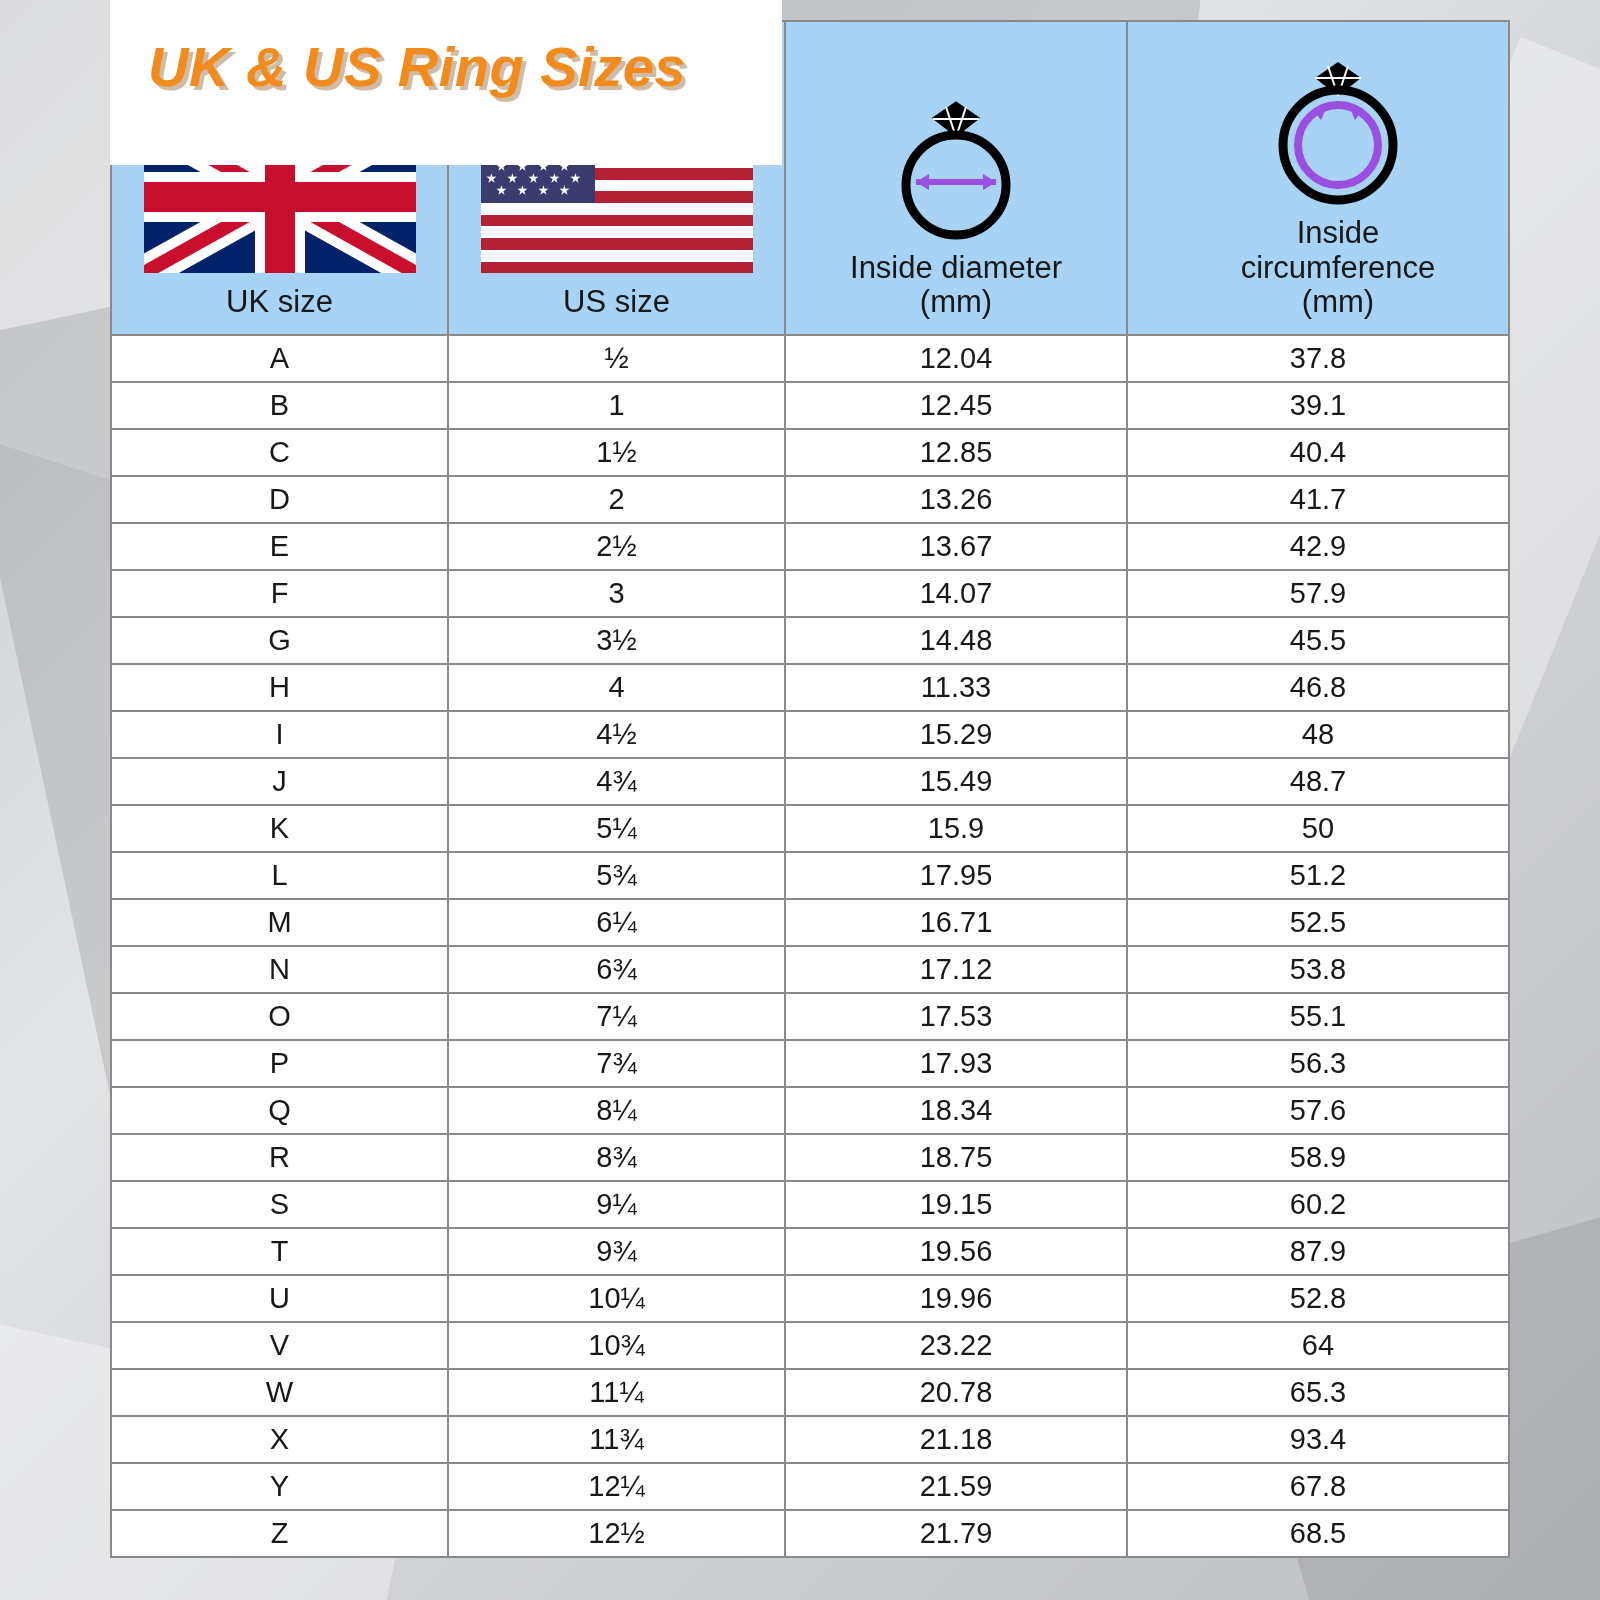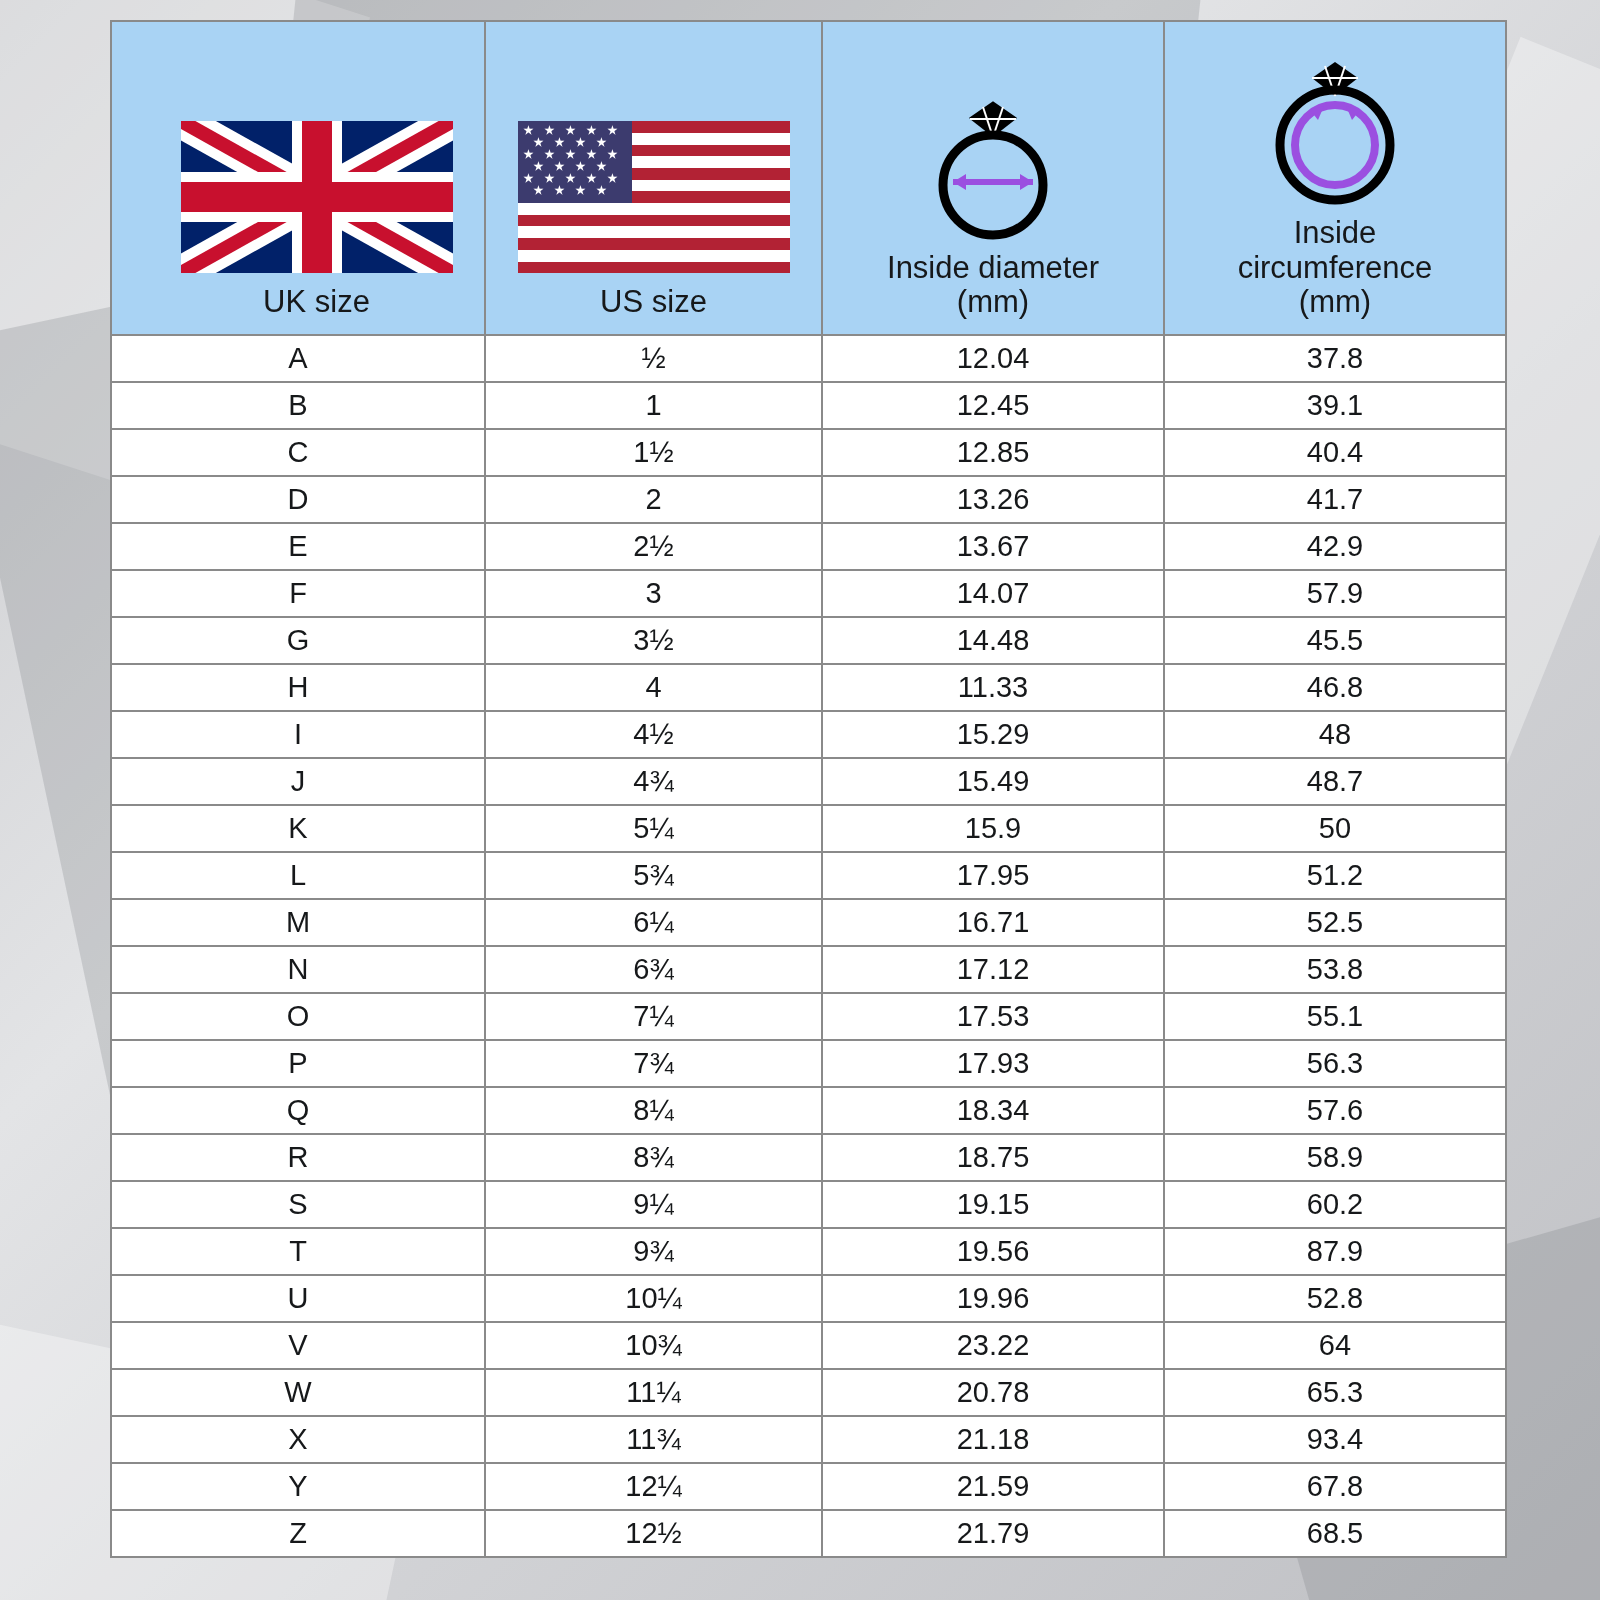--- a/index.html
+++ b/index.html
@@ -85,24 +85,24 @@
     width: 1350px;
     table-layout: fixed;
   }
   thead th {
     background: #a9d3f4;
     border: 2px solid #8a8a8a;
     vertical-align: bottom;
     padding: 0;
     height: 312px;
   }
-  thead th.c1 { width: 335px; padding-left: 37px; }
+  thead th.c1 { width: 335px; }
   thead th.c2 { width: 335px; }
   thead th.c3 { width: 340px; }
-  thead th.c4 { width: 340px; }
+  thead th.c4 { width: 340px; padding-left: 40px; }
 
   .hdr-inner {
     display: flex;
     flex-direction: column;
     align-items: center;
     justify-content: flex-end;
     height: 100%;
     padding-bottom: 14px;
     box-sizing: border-box;
   }
@@ -433,14 +433,17 @@
         </tr>
         <tr>
           <td>Z</td>
           <td>12½</td>
           <td>21.79</td>
           <td>68.5</td>
         </tr>
       </tbody>
   </table>
 
+  <div class="title-band">
+    <div class="title">UK &amp; US Ring Sizes</div>
+  </div>
 
 </div>
 
 </body></html>

